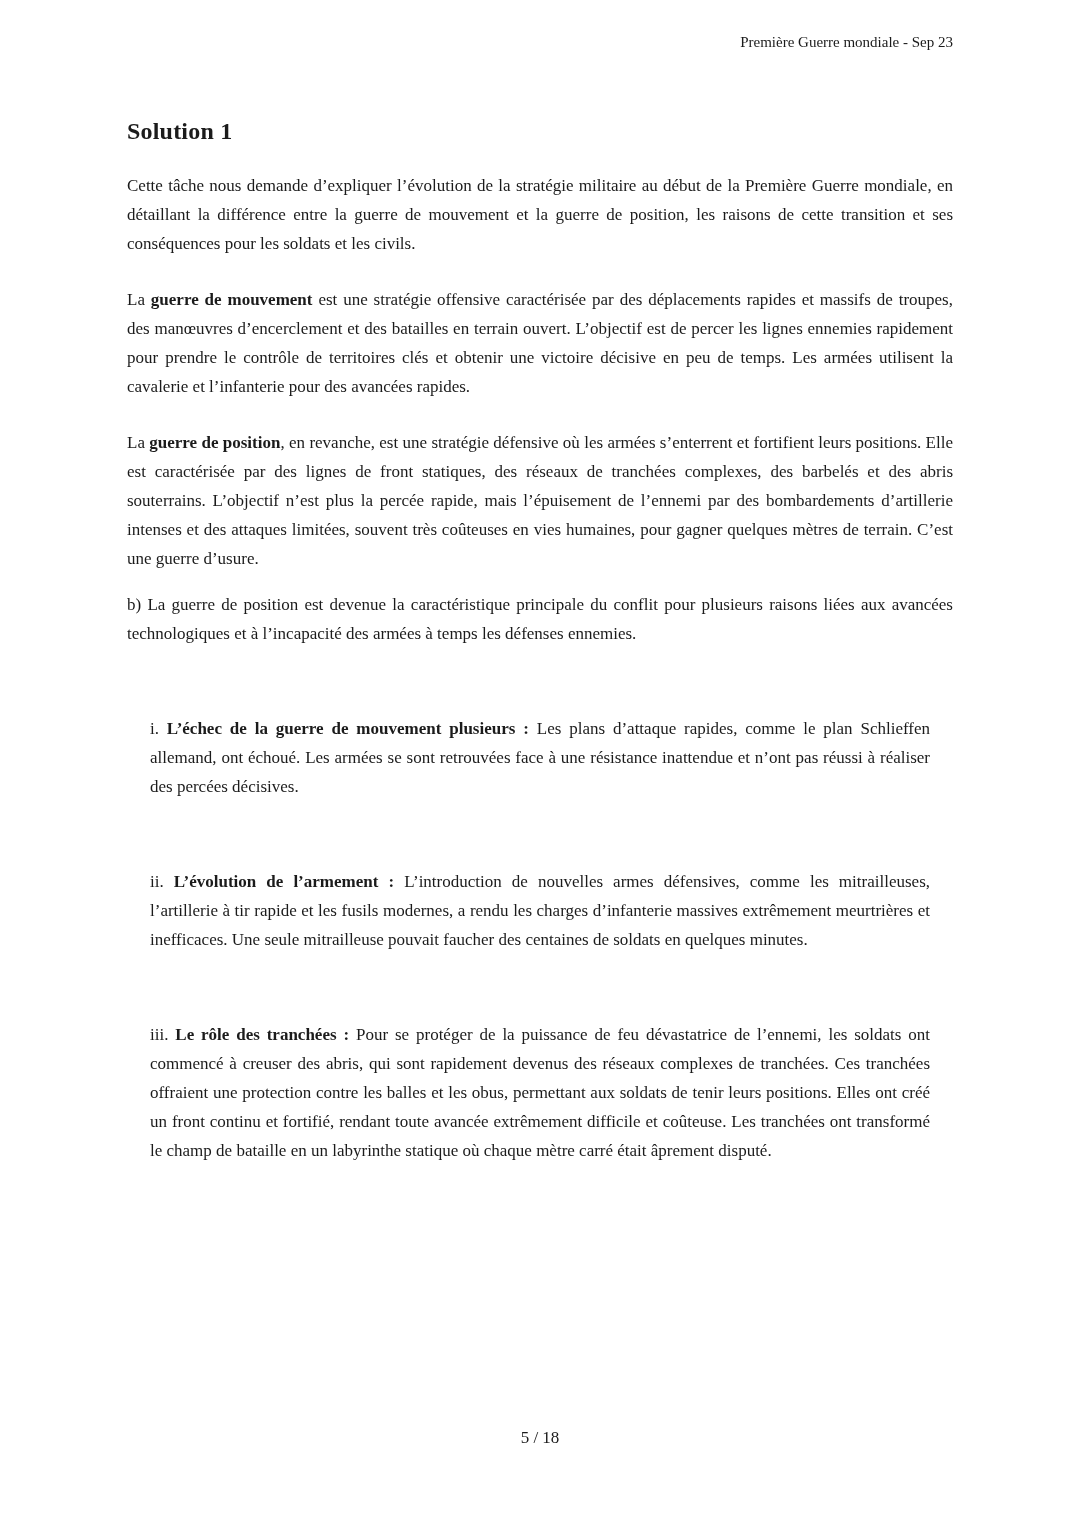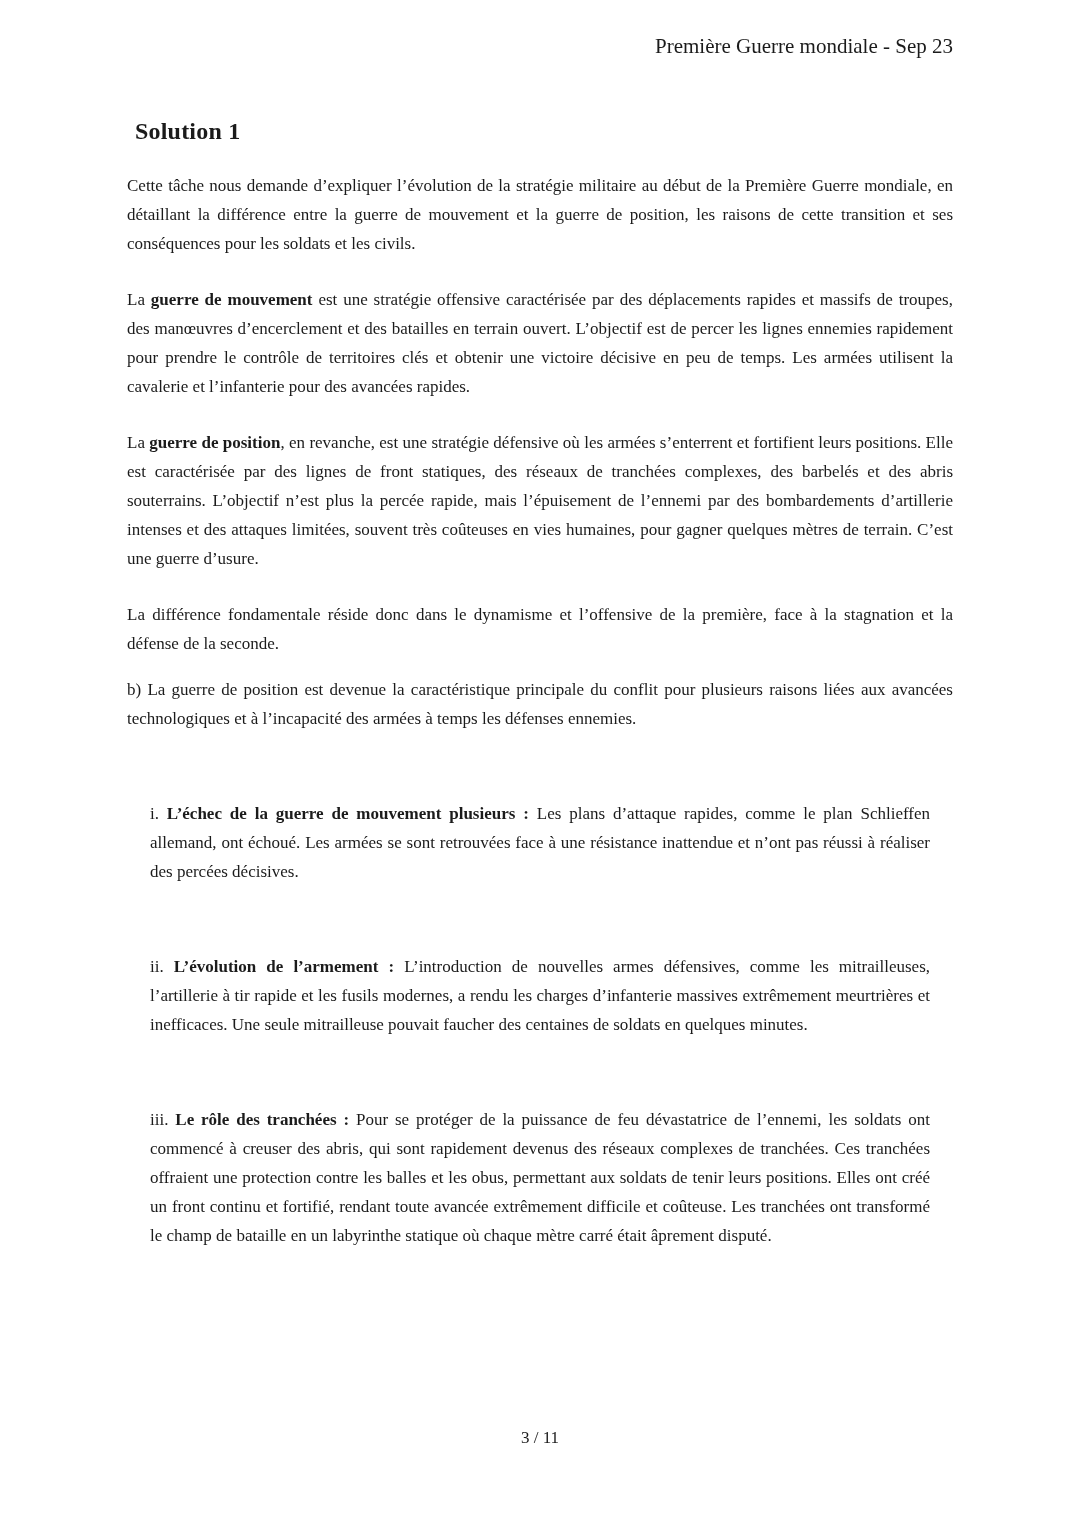--- a/index.html
+++ b/index.html
@@ -15,33 +15,33 @@
     color: #1b1b1b;
     font-family: "Liberation Serif", "DejaVu Serif", serif;
     overflow: hidden;
   }
   .header {
     position: absolute;
     top: 34px;
     left: 127px;
     width: 826px;
     text-align: right;
-    font-size: 21px;
+    font-size: 15px;
     color: #1b1b1b;
   }
   .content {
     position: absolute;
     top: 118px;
     left: 127px;
     width: 826px;
   }
   .title {
     font-size: 24px;
     font-weight: bold;
-    margin: 0 0 26px 8px;
+    margin: 0 0 26px 0;
     letter-spacing: 0.2px;
   }
   .para {
     font-size: 17px;
     line-height: 29px;
     text-align: justify;
     margin: 16px 0 17px 0;
     hyphens: auto;
     -webkit-hyphens: auto;
   }
@@ -77,29 +77,28 @@
 
     <h1 class="title">Solution 1</h1>
 
     <p class="para">Cette tâche nous demande d’expliquer l’évolution de la stratégie militaire au début de la Première Guerre mondiale, en détaillant la différence entre la guerre de mouvement et la guerre de position, les raisons de cette transition et ses conséquences pour les soldats et les civils.</p>
 
 
     <p class="para spaced"><span>La </span><strong>guerre de mouvement</strong><span> est une stratégie offensive caractérisée par des déplacements rapides et massifs de troupes, des manœuvres d’encerclement et des batailles en terrain ouvert. L’objectif est de percer les lignes ennemies rapidement pour prendre le contrôle de territoires clés et obtenir une victoire décisive en peu de temps. Les armées utilisent la cavalerie et l’infanterie pour des avancées rapides.</span></p>
 
     <p class="para spaced"><span>La </span><strong>guerre de position</strong><span>, en revanche, est une stratégie défensive où les armées s’enterrent et fortifient leurs positions. Elle est caractérisée par des lignes de front statiques, des réseaux de tranchées complexes, des barbelés et des abris souterrains. L’objectif n’est plus la percée rapide, mais l’épuisement de l’ennemi par des bombardements d’artillerie intenses et des attaques limitées, souvent très coûteuses en vies humaines, pour gagner quelques mètres de terrain. C’est une guerre d’usure.</span></p>
 
-    <p class="para spaced">La différence fondamentale réside donc dans le dynamisme et l’offensive de la première, face à la stagnation et la défense de la seconde.</p>
 
     <p class="para">b) La guerre de position est devenue la caractéristique principale du conflit pour plusieurs raisons liées aux avancées technologiques et à l’incapacité des armées à temps les défenses ennemies.</p>
 
     <p class="para item"><span>i. </span><strong>L’échec de la guerre de mouvement plusieurs :</strong><span> Les plans d’attaque rapides, comme le plan Schlieffen allemand, ont échoué. Les armées se sont retrouvées face à une résistance inattendue et n’ont pas réussi à réaliser des percées décisives.</span></p>
 
     <p class="para item"><span>ii. </span><strong>L’évolution de l’armement :</strong><span> L’introduction de nouvelles armes défensives, comme les mitrailleuses, l’artillerie à tir rapide et les fusils modernes, a rendu les charges d’infanterie massives extrêmement meurtrières et inefficaces. Une seule mitrailleuse pouvait faucher des centaines de soldats en quelques minutes.</span></p>
 
     <p class="para item"><span>iii. </span><strong>Le rôle des tranchées :</strong><span> Pour se protéger de la puissance de feu dévastatrice de l’ennemi, les soldats ont commencé à creuser des abris, qui sont rapidement devenus des réseaux complexes de tranchées. Ces tranchées offraient une protection contre les balles et les obus, permettant aux soldats de tenir leurs positions. Elles ont créé un front continu et fortifié, rendant toute avancée extrêmement difficile et coûteuse. Les tranchées ont transformé le champ de bataille en un labyrinthe statique où chaque mètre carré était âprement disputé.</span></p>
 
   </main>
 
   <div class="footer">
-    <span>3 / 11</span>
+    <span>5 / 18</span>
   </div>
 
 </div>
 
 </body></html>

